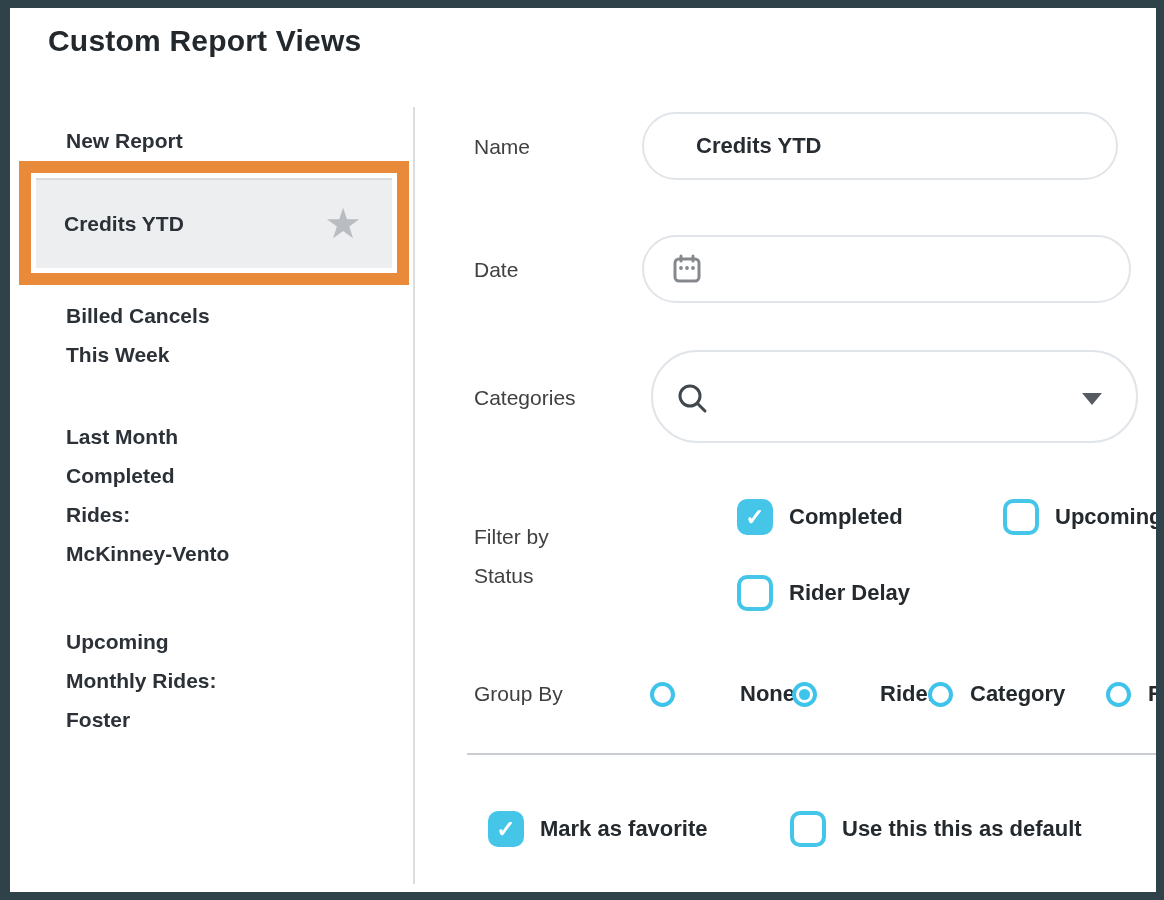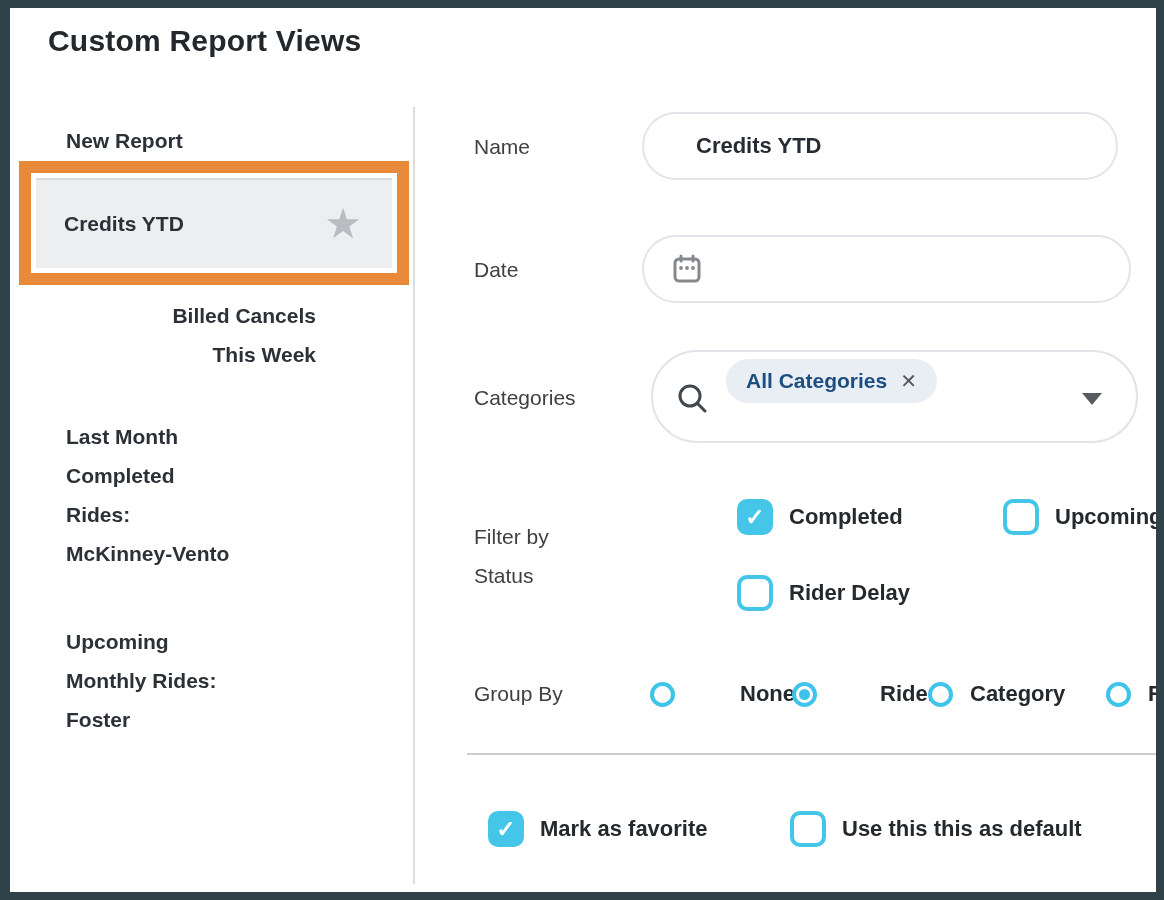--- a/index.html
+++ b/index.html
@@ -124,21 +124,21 @@
 
   <div class="abs side-item" style="top:127px;line-height:27px;">New Report</div>
 
   <div class="abs selected-wrap">
     <div class="selected-surface">
       <span class="label">Credits YTD</span>
       <span class="star"></span>
     </div>
   </div>
 
-  <div class="abs side-item" style="top:296px;width:250px;text-align:right;">Billed Cancels
+  <div class="abs side-item" style="top:296px;width:250px;">Billed Cancels
 This Week</div>
   <div class="abs side-item" style="top:417px;width:250px;">Last Month
 Completed
 Rides:
 McKinney-Vento</div>
   <div class="abs side-item" style="top:622px;width:250px;">Upcoming
 Monthly Rides:
 Foster</div>
 
   <div class="abs field-label" style="top:127px;">Name</div>
@@ -161,24 +161,20 @@
   </div>
 
   <div class="abs field-label" style="top:378px;">Categories</div>
   <div class="pill" id="cat-input">
     <span class="search-icon">
       <svg width="36" height="36" viewBox="0 0 36 36">
         <circle cx="15" cy="15" r="10" fill="none" stroke="#40474d" stroke-width="3"></circle>
         <line x1="22.5" y1="22.5" x2="30" y2="30" stroke="#40474d" stroke-width="3" stroke-linecap="round"></line>
       </svg>
     </span>
-    <span class="chip">
-      <span class="chip-label">All Categories</span>
-      <span class="close-x"></span>
-    </span>
     <span class="caret-down"></span>
   </div>
 
   <div class="abs field-label" style="top:517px;">Filter by
 Status</div>
 
   <div class="abs checkbox checked" style="left:737px;top:499px;"></div>
   <div class="abs ctrl-label" style="left:789px;top:504px;">Completed</div>
 
   <div class="abs checkbox" style="left:1003px;top:499px;"></div>

